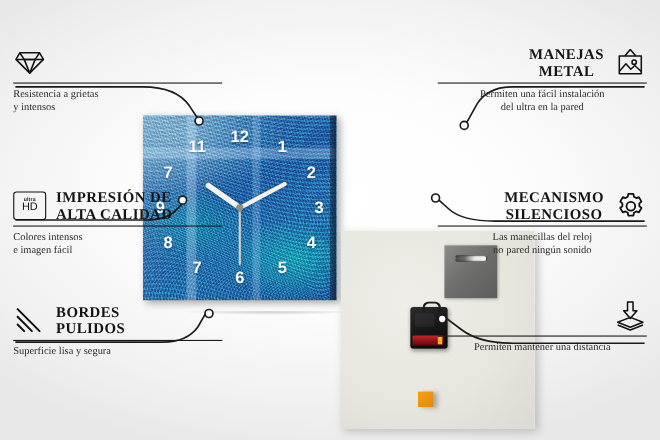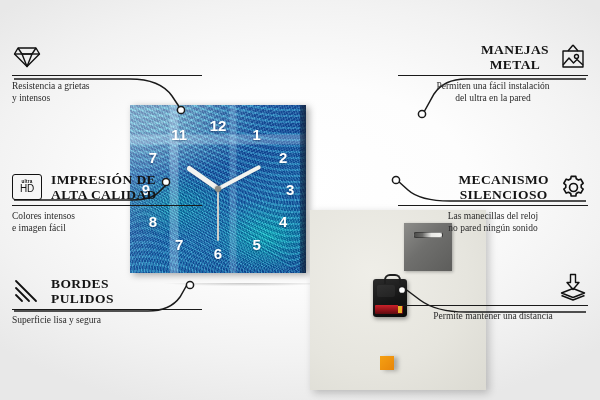--- a/index.html
+++ b/index.html
@@ -493,17 +493,17 @@
       <span class="callout-icon">
         <svg width="28" height="28" viewBox="0 0 28 28" fill="none" stroke="#111" stroke-width="1.4" stroke-linejoin="round">
           <path d="M11.5 1.5 h5 v8 h3.5 L14 16.5 L8 9.5 h3.5 z"></path>
           <path d="M14 15.5 L25.5 20 L14 24.5 L2.5 20 z"></path>
           <path d="M2.5 22.5 L14 27 L25.5 22.5"></path>
         </svg>
       </span>
     </div>
     <div class="callout-rule"></div>
     <div class="callout-sub">
-      <span>Permite mantener una distancia</span><br>
+      <span>Permiten mantener una distancia</span><br>
     </div>
   </div>
 
 </div>
 
 </body></html>

